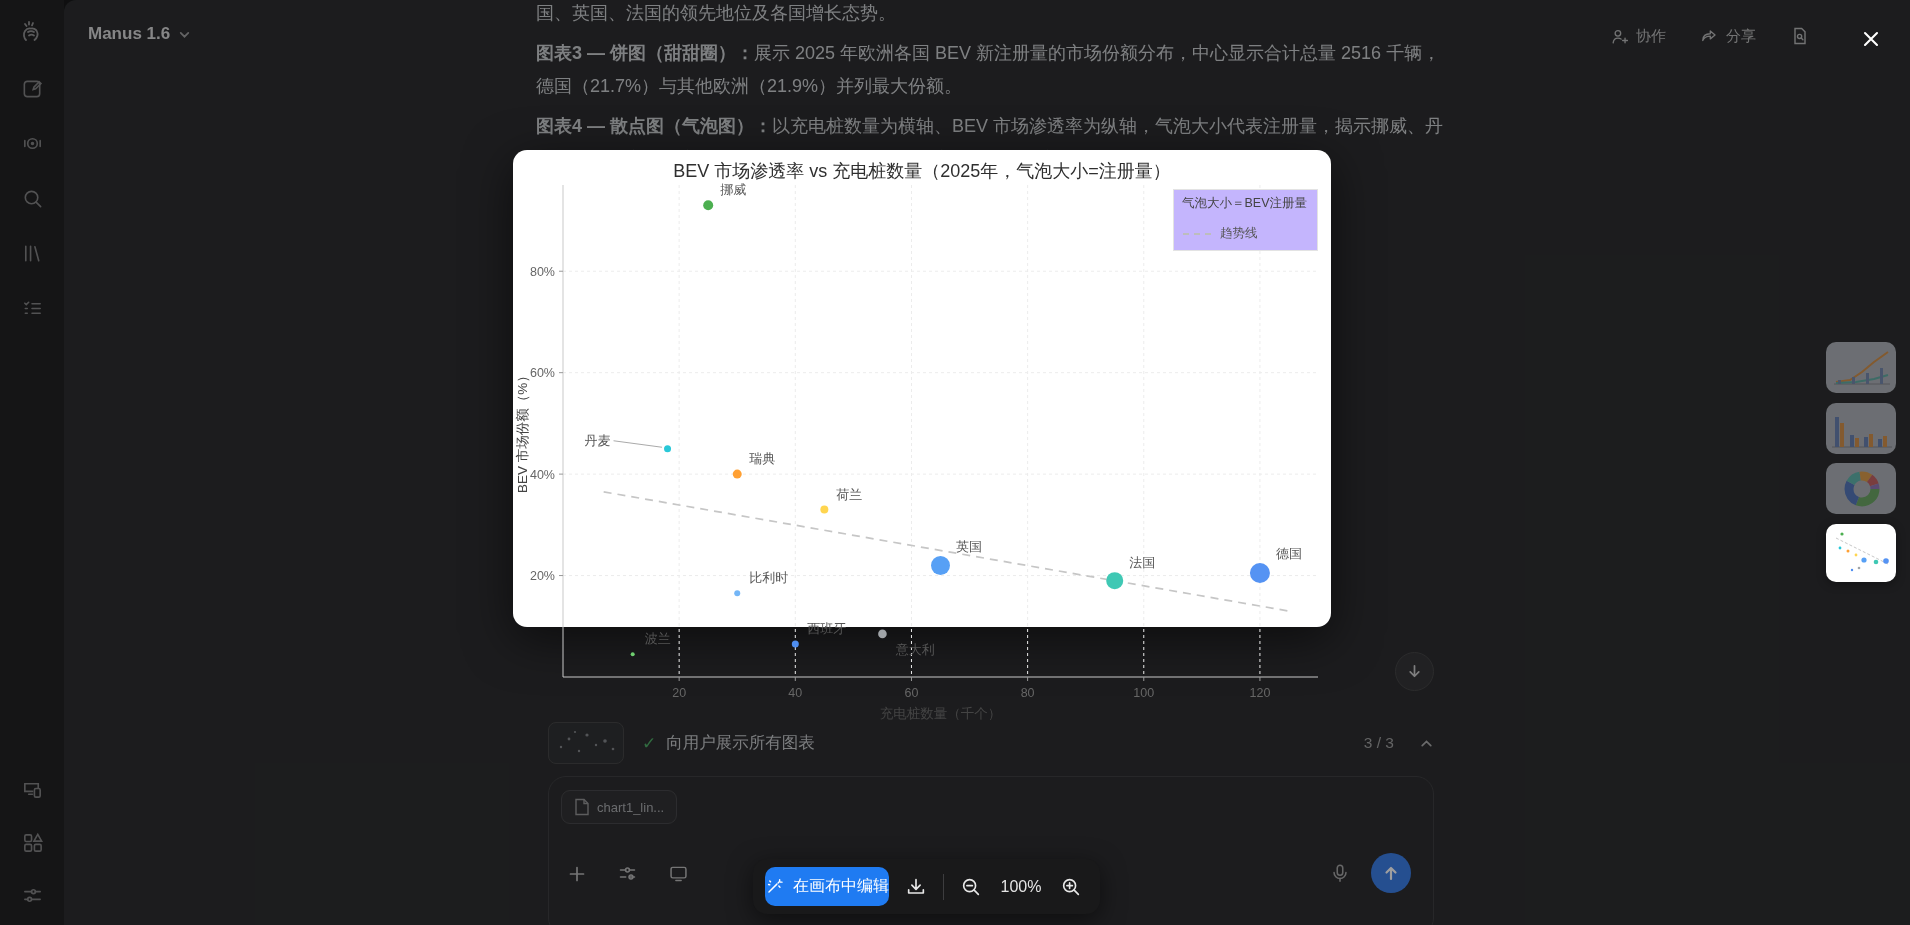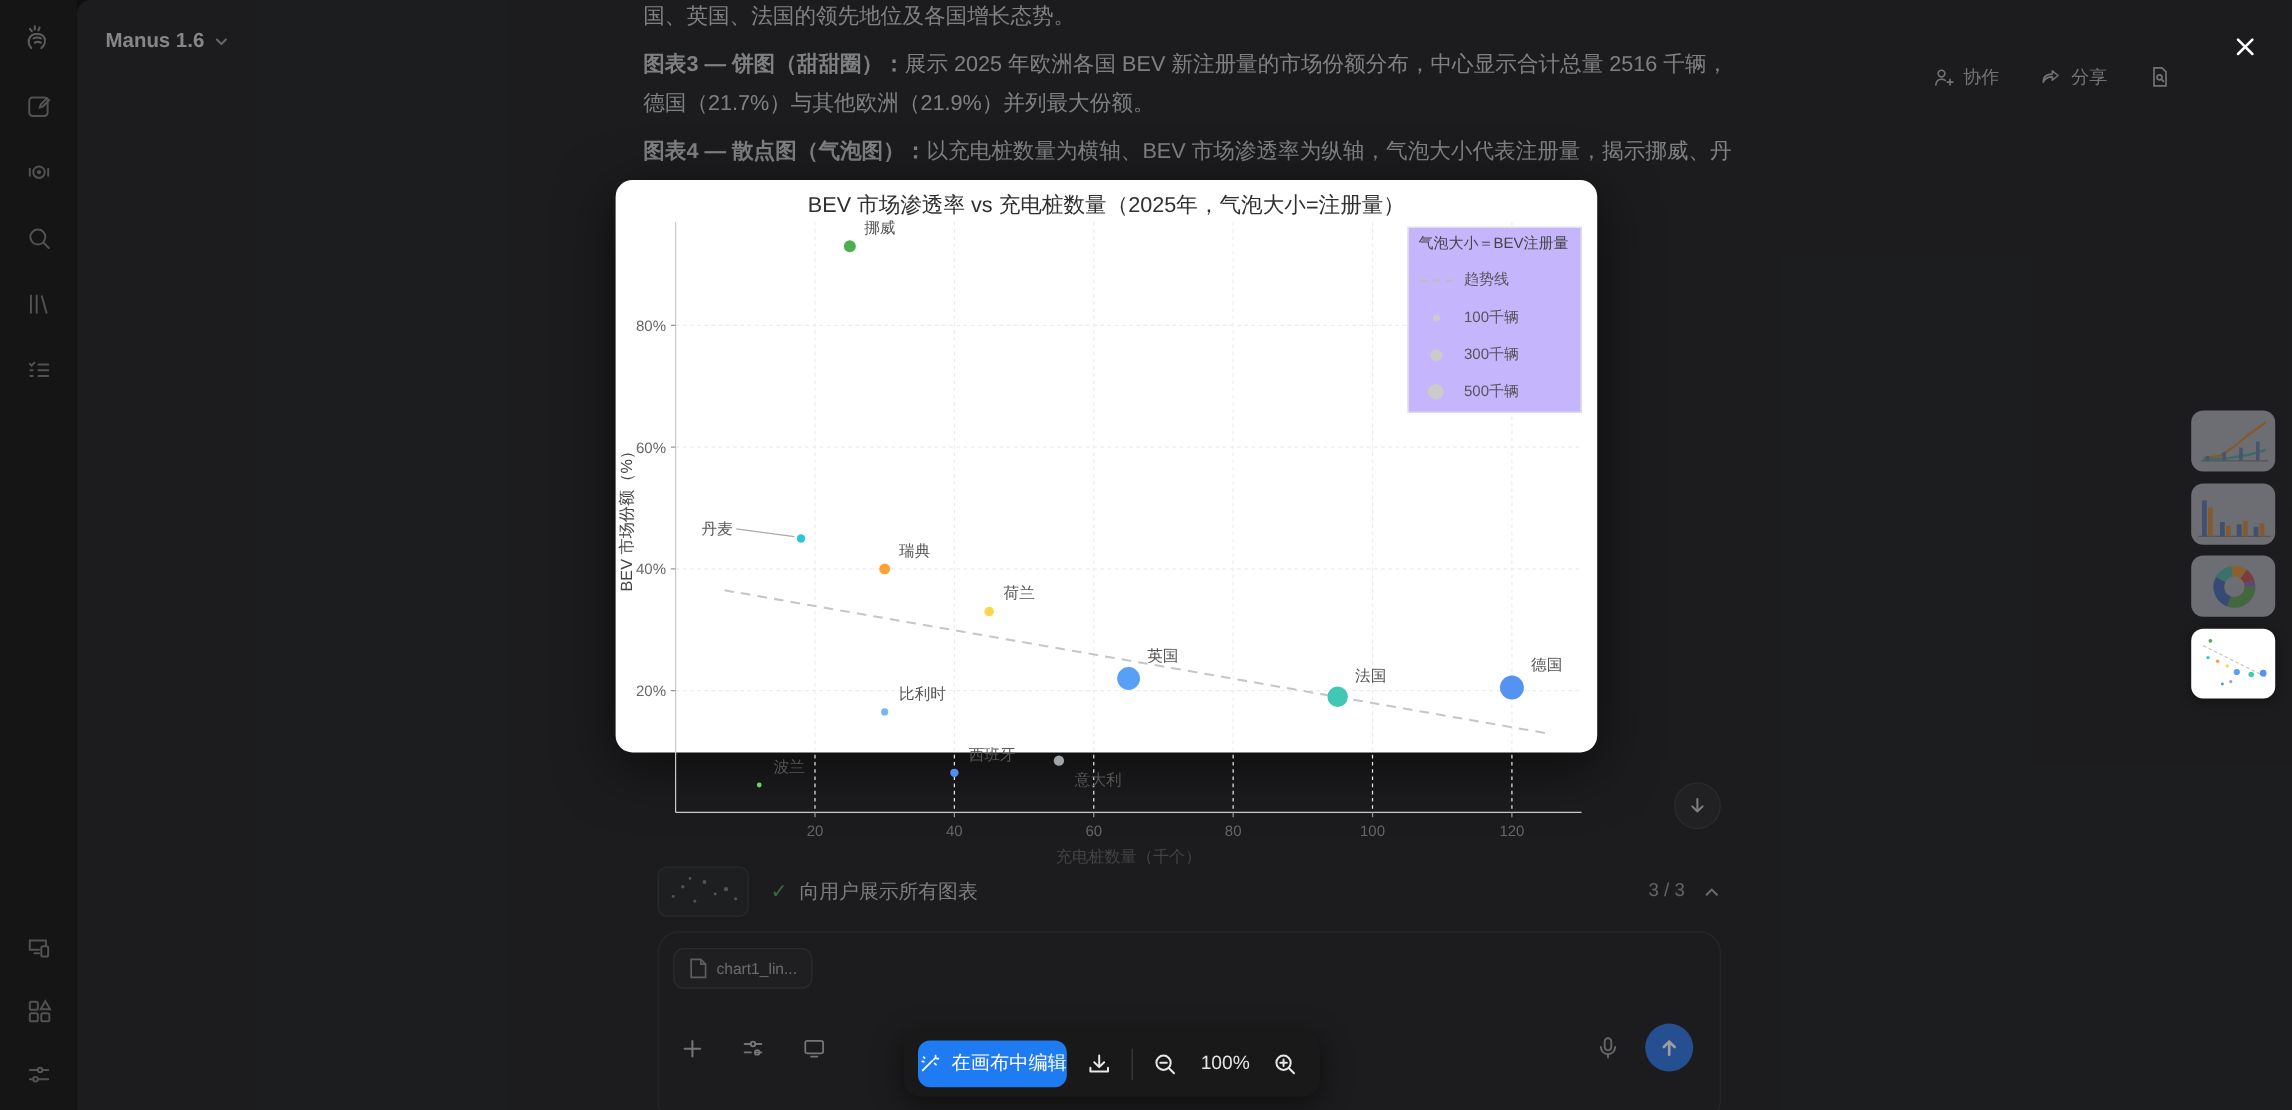--- a/index.html
+++ b/index.html
@@ -9,33 +9,33 @@
   
   .content-panel{position:absolute;left:64px;top:0;right:0;bottom:0;background:#1f2021;border-radius:12px 0 0 0;}
   .sidebar{position:absolute;left:0;top:0;width:64px;height:925px;background:#131313;display:flex;flex-direction:column;align-items:center;padding:14px 0;}
   .logo-btn{background:none;border:0;padding:0;margin:4px 0 26px 0;cursor:pointer;}
   .side-group{display:flex;flex-direction:column;gap:24px;align-items:center;}
   .side-group.bottom{margin-top:auto;gap:22px;}
   .sicon{background:none;border:0;padding:4px;cursor:pointer;line-height:0;}
   .sicon svg{stroke:#7c7c7c;}
 
   .topbar-title{position:absolute;left:88px;top:24px;display:flex;align-items:center;gap:8px;color:#d6d6d6;font-size:17px;font-weight:600;cursor:pointer;}
-  .topbar-right{position:absolute;right:96px;top:22px;display:flex;align-items:center;gap:26px;margin-top:28px;}
+  .topbar-right{position:absolute;right:96px;top:22px;display:flex;align-items:center;gap:26px;}
   .tb-btn{display:flex;align-items:center;gap:7px;background:none;border:0;color:#b5b5b5;font-size:15px;cursor:pointer;padding:4px;}
   .tb-btn svg{stroke:#b5b5b5;}
 
   .doc-text{position:absolute;left:536px;top:-3px;width:908px;color:#c9cbcd;font-size:18px;line-height:33px;}
   .doc-text p{margin:0 0 7px 0;}
   .doc-text b{font-weight:700;}
 
   .task-row{position:absolute;left:548px;top:720px;width:886px;height:46px;display:flex;align-items:center;cursor:pointer;}
   .task-thumb{width:76px;height:42px;border:1px solid #3a3a3a;border-radius:8px;background:#242526;margin-right:18px;flex:0 0 auto;}
   .task-check{color:#44a75c;font-size:17px;margin-right:10px;}
   .task-label{color:#c3c5c7;font-size:16.5px;}
-  .task-progress{margin-left:auto;color:#9b9b9b;font-size:15.5px;margin-right:15px;}
+  .task-progress{margin-left:auto;color:#9b9b9b;font-size:15.5px;margin-right:25px;}
 
   .input-card{position:absolute;left:548px;top:776px;width:886px;height:160px;background:#202021;border:1px solid #333335;border-radius:18px;}
   .file-chip{position:absolute;left:12px;top:13px;display:flex;align-items:center;gap:7px;padding:7px 12px;border:1px solid #3c3c3e;border-radius:9px;background:#252527;cursor:pointer;}
   .file-chip span{color:#a5a7a9;font-size:13px;}
   .card-icons{position:absolute;left:14px;top:82px;display:flex;align-items:center;gap:22px;}
   .cicon{background:none;border:0;padding:4px;cursor:pointer;line-height:0;}
   .cicon svg{stroke:#b8b8b8;}
   .mic-btn{position:absolute;right:76px;top:84px;background:none;border:0;cursor:pointer;line-height:0;}
   .send-btn{position:absolute;right:22px;top:76px;width:40px;height:40px;border-radius:50%;background:#2f77e6;border:0;cursor:pointer;line-height:0;}
 
@@ -320,40 +320,20 @@
         <text font-size="13" fill="#555" x="382.7230769230769" y="504.18659793814436">意大利</text>
       </svg>
     <div class="legend">
       <div class="legend-title">气泡大小＝BEV注册量</div>
       <div class="lrow">
         <span class="sym">
             <span class="dash-sample"></span>
           </span>
         <span>趋势线</span>
       </div>
-      <div id="legend-size-rows">
-          <div class="lrow">
-            <span class="sym">
-              <span class="lcircle" style="height: 6px; width: 6px;"></span>
-            </span>
-            <span>100千辆</span>
-          </div>
-          <div class="lrow">
-            <span class="sym">
-              <span class="lcircle" style="height: 10px; width: 10px;"></span>
-            </span>
-            <span>300千辆</span>
-          </div>
-          <div class="lrow">
-            <span class="sym">
-              <span class="lcircle" style="height: 13px; width: 13px;"></span>
-            </span>
-            <span>500千辆</span>
-          </div>
-        </div>
     </div>
   </div>
 
   <div class="float-toolbar">
     <button class="edit-btn">
       <svg width="19" height="19" viewBox="0 0 24 24" fill="none" stroke="#ffffff" stroke-width="1.8" stroke-linecap="round">
           <path d="M5 19L15 9"></path>
           <path d="M16.5 7.5l1.5-1.5"></path>
           <path d="M18.5 3.5v2M17.5 11.5l1.4 1.4M21.5 6.5h-2M6 5l1 1M4.5 9.5l1.5.3"></path>
         </svg>

